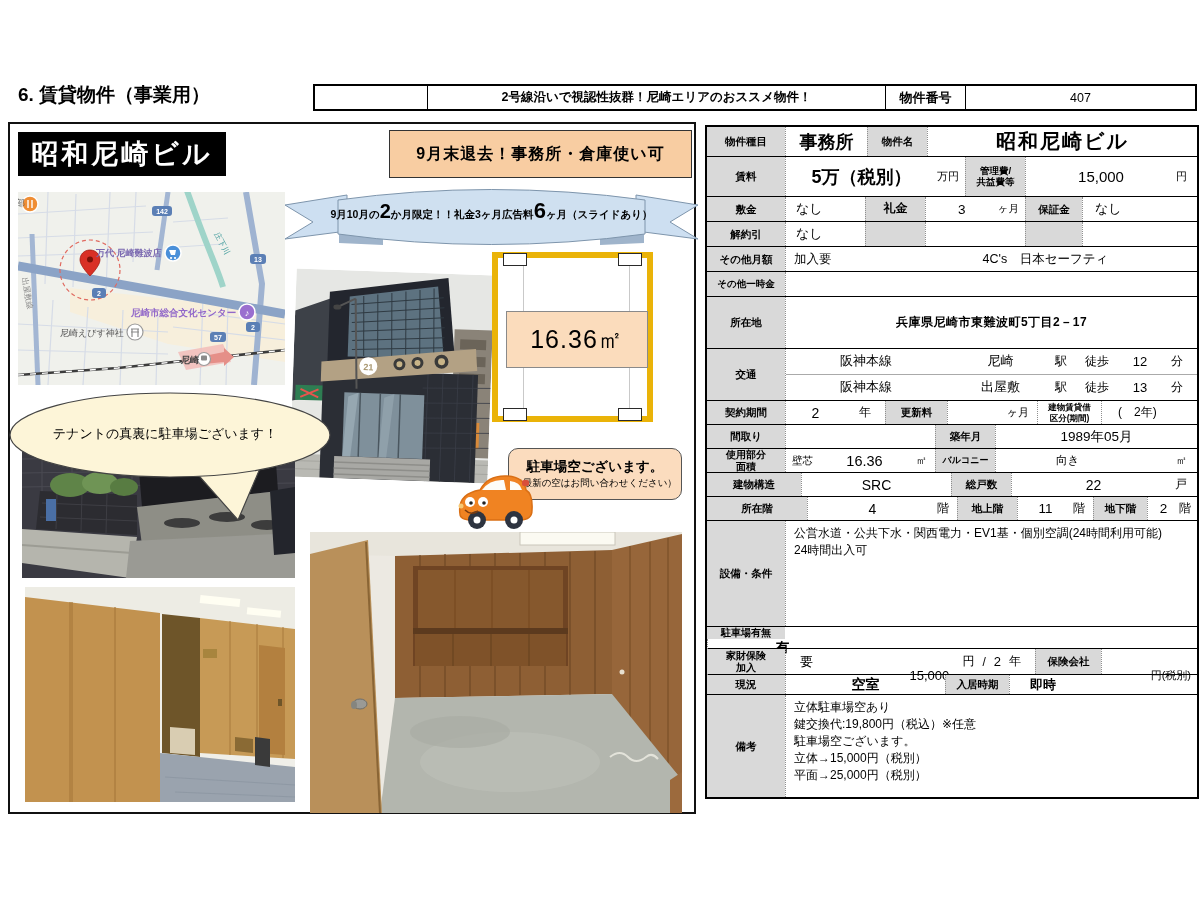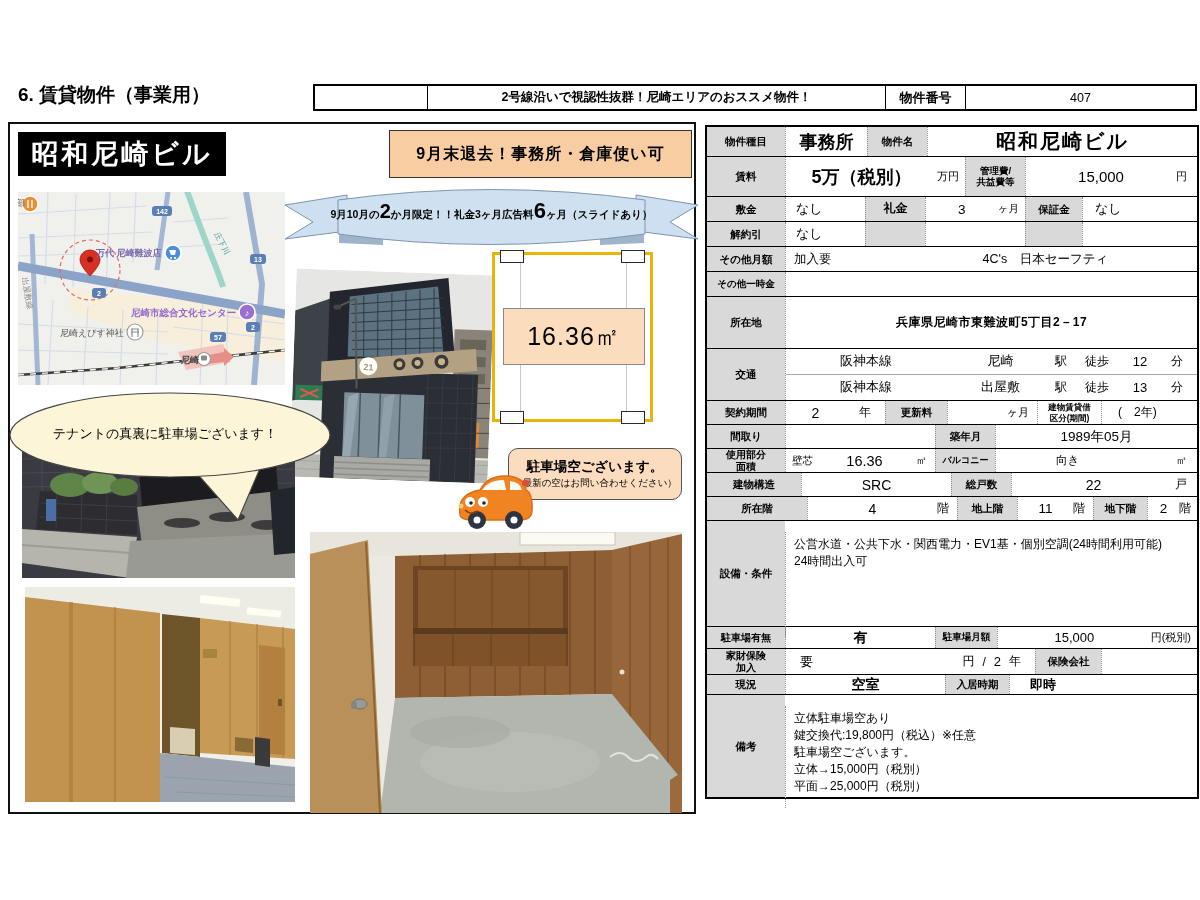--- a/index.html
+++ b/index.html
@@ -13,41 +13,41 @@
   
   .panel{border:2.5px solid #111;box-sizing:border-box;background:#fff;}
   .nameblack{background:#000;color:#fff;display:flex;align-items:center;justify-content:center;
              font-size:27px;font-weight:bold;letter-spacing:3px;}
   .banner{background:#f8cda2;border:1px solid #333;display:flex;align-items:center;justify-content:center;
           font-size:16px;font-weight:bold;letter-spacing:1px;}
   .ribbontext{display:flex;align-items:baseline;justify-content:center;font-weight:600;}
   .ribbontext .sm{font-size:10.5px;} .ribbontext .bg1{font-size:20px;font-weight:bold;}
   .ribbontext .bg2{font-size:22px;font-weight:bold;}
   
-  .plan{border:3px solid #eab308;background:#fff;box-sizing:border-box;padding-left:9px;}
+  .plan{border:6px solid #eab308;background:#fff;box-sizing:border-box;padding-left:9px;}
   .plan .vline{position:absolute;top:0;bottom:0;width:1px;background:#c9c9c9;}
   .tab{position:absolute;width:24px;height:13px;background:#fff;border:1.5px solid #2a2a2a;box-sizing:border-box;}
   .arealabel{position:absolute;background:#fbdcbc;border:1px solid #8a8a8a;display:flex;align-items:center;
              justify-content:center;font-size:25px;letter-spacing:1px;}
   .bubbletext{display:flex;align-items:center;justify-content:center;text-align:center;font-size:13px;}
   .pbubble{background:#fbdcbe;border:1px solid #555;border-radius:10px;display:flex;flex-direction:column;
            align-items:center;justify-content:center;}
   .pbubble .l1{font-size:13.5px;font-weight:bold;} .pbubble .l2{font-size:9.5px;margin-top:1px;}
   
   .rtable{border:2px solid #000;box-sizing:border-box;background:#fff;}
   .trow{display:flex;box-sizing:border-box;border-bottom:1px solid #000;width:100%;}
   .trow:last-child{border-bottom:none;}
   .tc{display:flex;align-items:center;box-sizing:border-box;height:100%;}
   .lbl{background:#d9d9d9;font-weight:bold;font-size:10.5px;justify-content:center;text-align:center;
        white-space:pre-line;line-height:1.2;}
   .glbl{background:#d9d9d9;font-weight:bold;justify-content:center;text-align:center;white-space:pre-line;line-height:1.15;}
   .sep{border-left:1px dotted #8f8f8f;}
   .c{justify-content:center;}
   .grow{flex:1;}
-  .pre{white-space:pre-line;margin-top:11px;}
+  .pre{white-space:pre-line;}
   .subrow{display:flex;align-items:center;width:100%;box-sizing:border-box;}
   svg text{font-family:"Liberation Sans","DejaVu Sans",sans-serif;}
 </style>
 </head>
 <body>
 
 <div class="abs" style="left:18px;top:82px;font-size:19px;font-weight:bold;">6. 賃貸物件（事業用）</div>
 
 <div class="abs hstrip" style="left:313px;top:84px;width:884px;">
   <div class="hcell" style="width:112px;"></div>
@@ -525,21 +525,21 @@
       <span style="padding-right:6px;font-size:12px;">階</span>
     </div>
   </div>
 
   <div class="trow" style="height:106px;">
     <div class="tc lbl" style="width:78px;">設備・条件</div>
     <div class="tc sep grow pre" style="align-items:flex-start;padding:4px 8px;font-size:12px;line-height:1.45;">公営水道・公共下水・関西電力・EV1基・個別空調(24時間利用可能)
 24時間出入可</div>
   </div>
 
-  <div class="trow" style="height:22px;">
+  <div class="trow" style="height:22px;flex-direction:column;">
     <div class="tc lbl" style="width:78px;font-size:10px;">駐車場有無</div>
     <div class="tc sep c" style="width:150px;font-size:13.5px;font-weight:bold;">有</div>
     <div class="tc glbl sep" style="width:62px;font-size:9.5px;">駐車場月額</div>
     <div class="tc sep grow">
       <span class="grow" style="text-align:center;font-size:13px;">15,000</span>
       <span style="padding-right:6px;font-size:11px;">円(税別)</span>
     </div>
   </div>
 
   <div class="trow" style="height:26px;">

